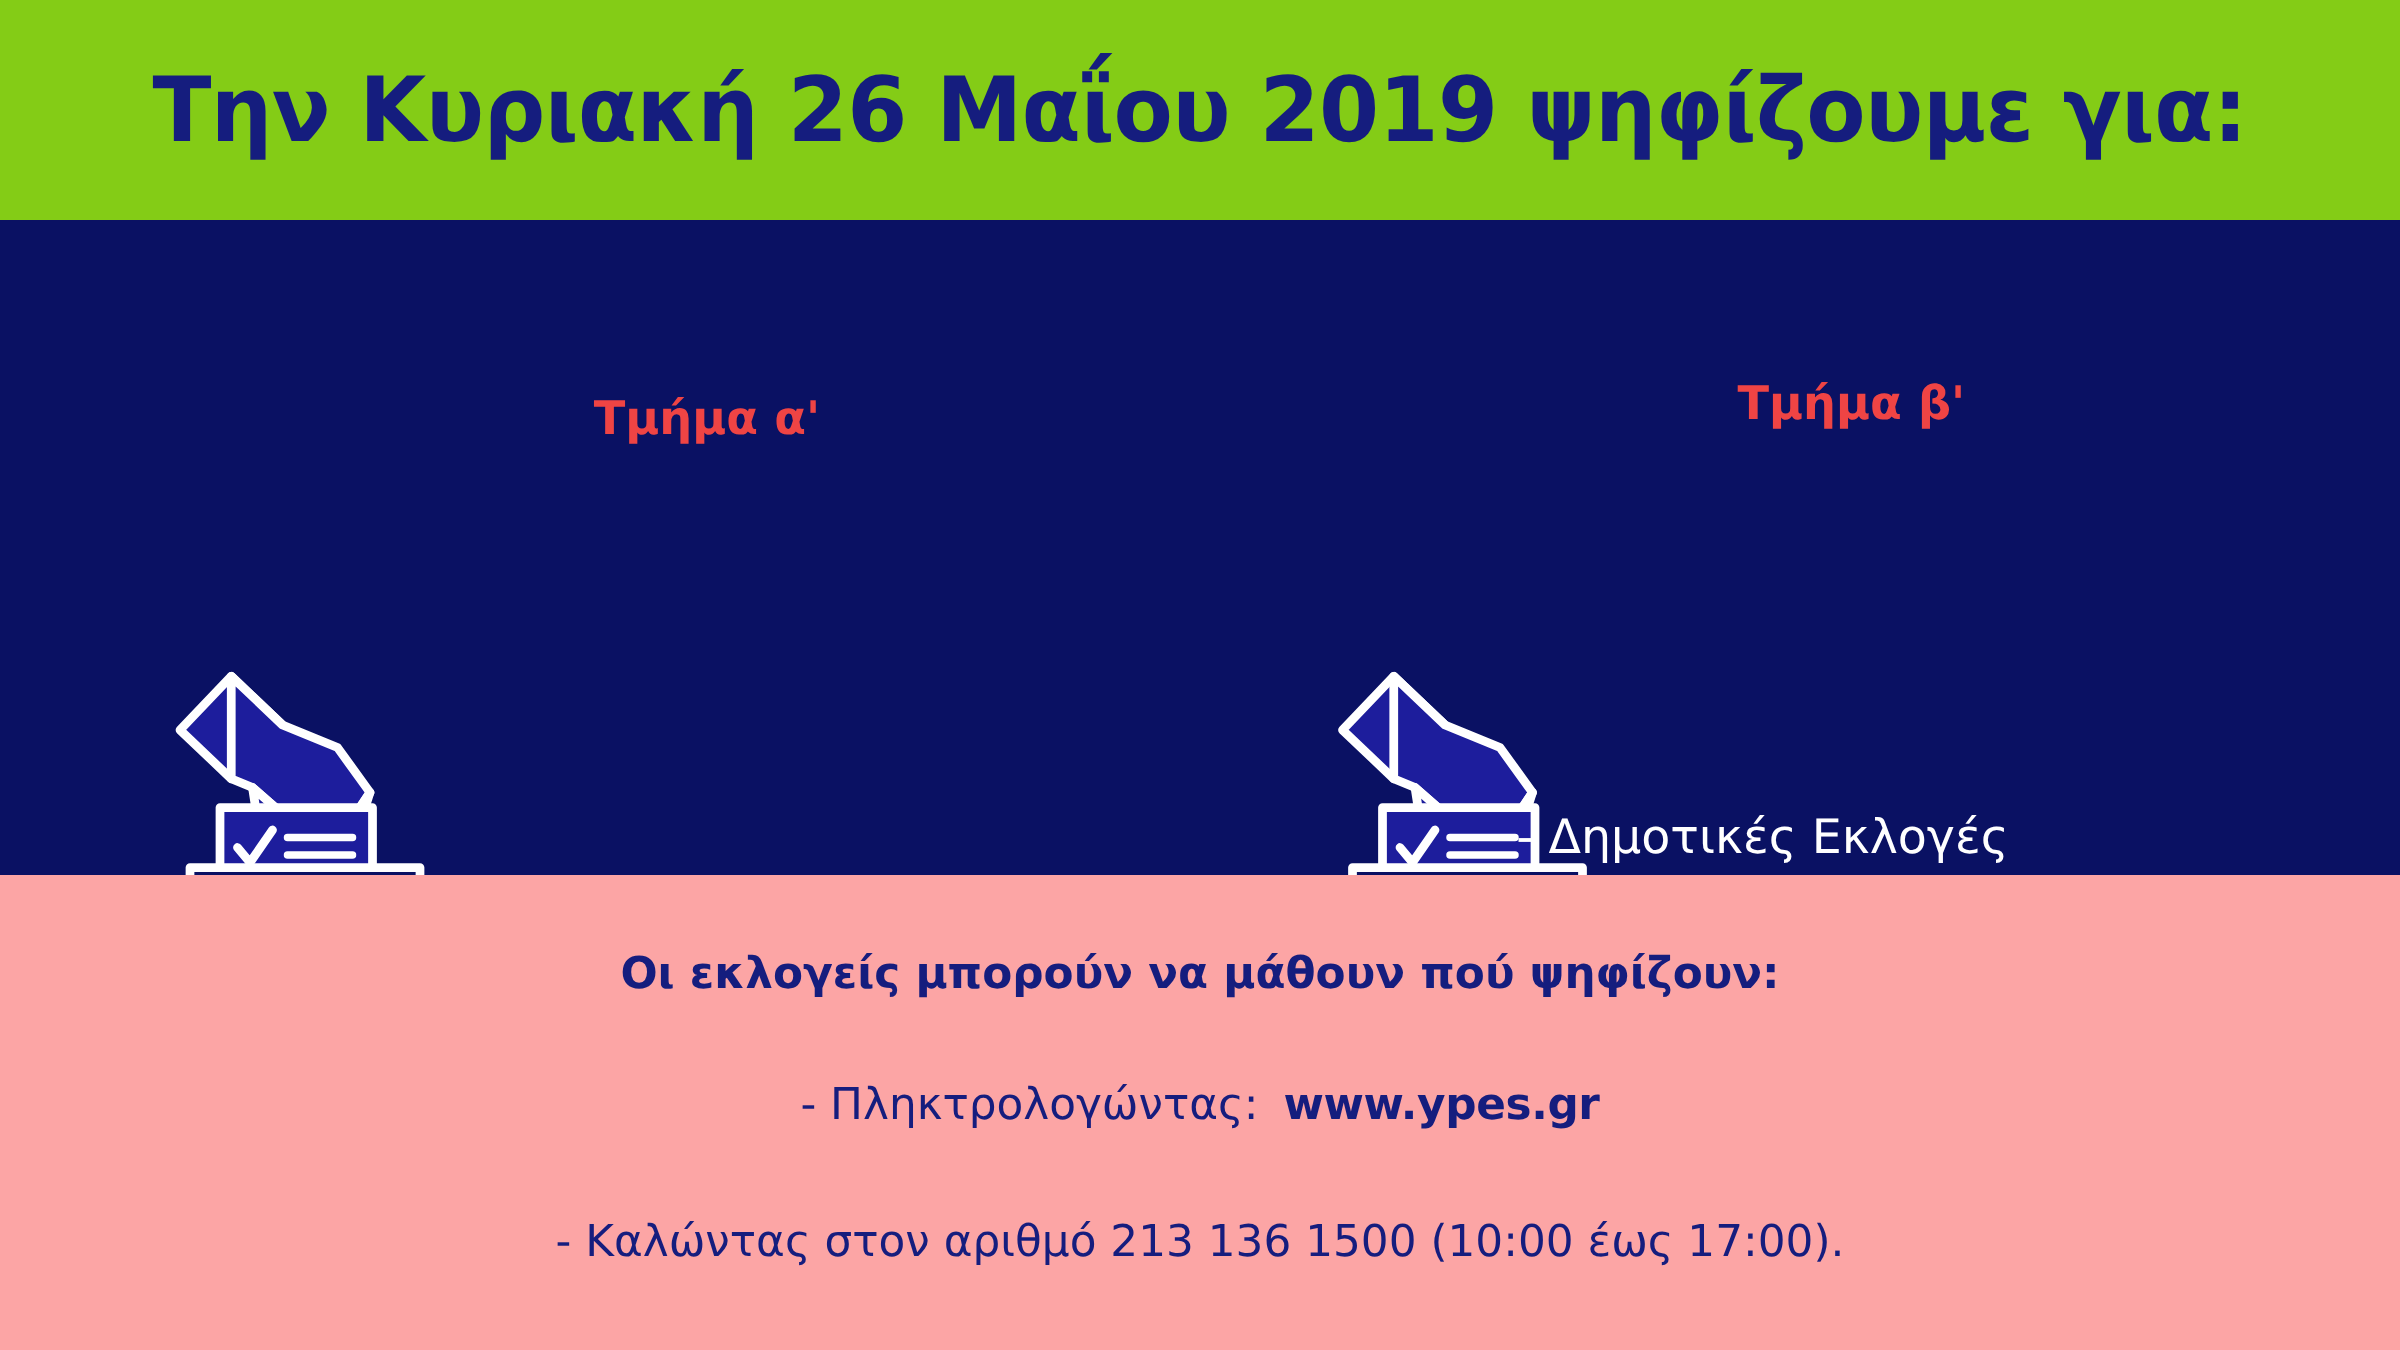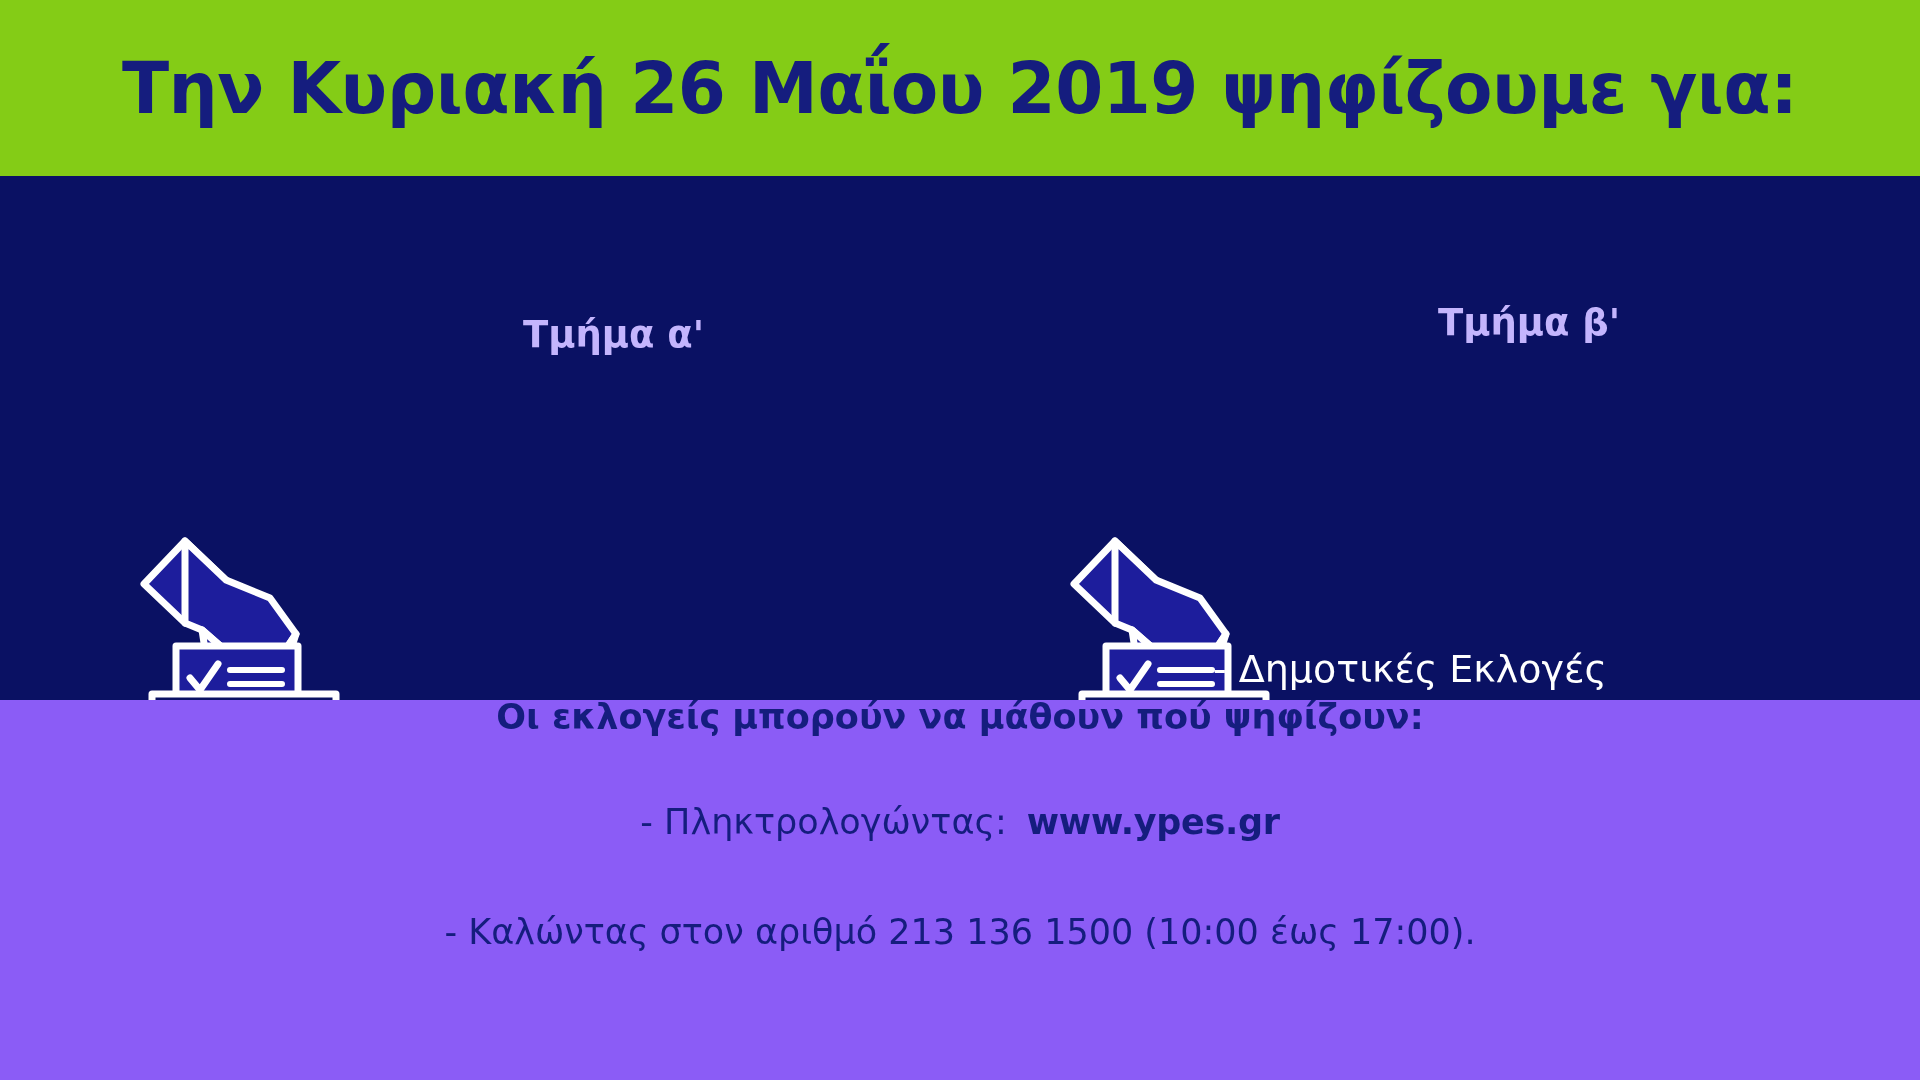--- a/index.html
+++ b/index.html
@@ -61,27 +61,26 @@
     height: 100%;
     position: relative;
     box-sizing: border-box;
   }
 
   .col-left   { padding-left: 0; }
   .col-right  { padding-left: 0; }
 
   .section-title {
     position: absolute;
-    color: #c4b5fd;
+    color: #ef4444;
     font-family: "DejaVu Sans", "Liberation Sans", sans-serif;
     font-weight: 700;
     font-size: 37px;
     white-space: nowrap;
     line-height: 1;
-    margin-left: 48px;
   }
   .col-left  .section-title { left: 475px; top: 140px; }
   .col-right .section-title { left: 430px; top: 128px; }
 
   .icon-wrap {
     position: absolute;
   }
   .col-left  .icon-wrap { left: 130px; top: 330px; }
   .col-right .icon-wrap { left: 100px; top: 330px; }
 
@@ -95,24 +94,25 @@
     font-size: 38px;
     white-space: nowrap;
     line-height: 1;
   }
   .col-left  .line-1 { left: 410px; top: 452px; }
   .col-right .line-1 { left: 253px; top: 474px; }
 
   
   .footer-band {
     flex: 1 1 auto;
-    background: #8b5cf6;
+    background: #fca5a5;
     display: flex;
     flex-direction: column;
     align-items: center;
+    padding-top: 62px;
     box-sizing: border-box;
     text-align: right;
   }
   .footer-heading {
     color: #151d7e;
     font-family: "DejaVu Sans", "Liberation Sans", sans-serif;
     font-weight: 700;
     font-size: 35px;
     line-height: 1;
     white-space: nowrap;

